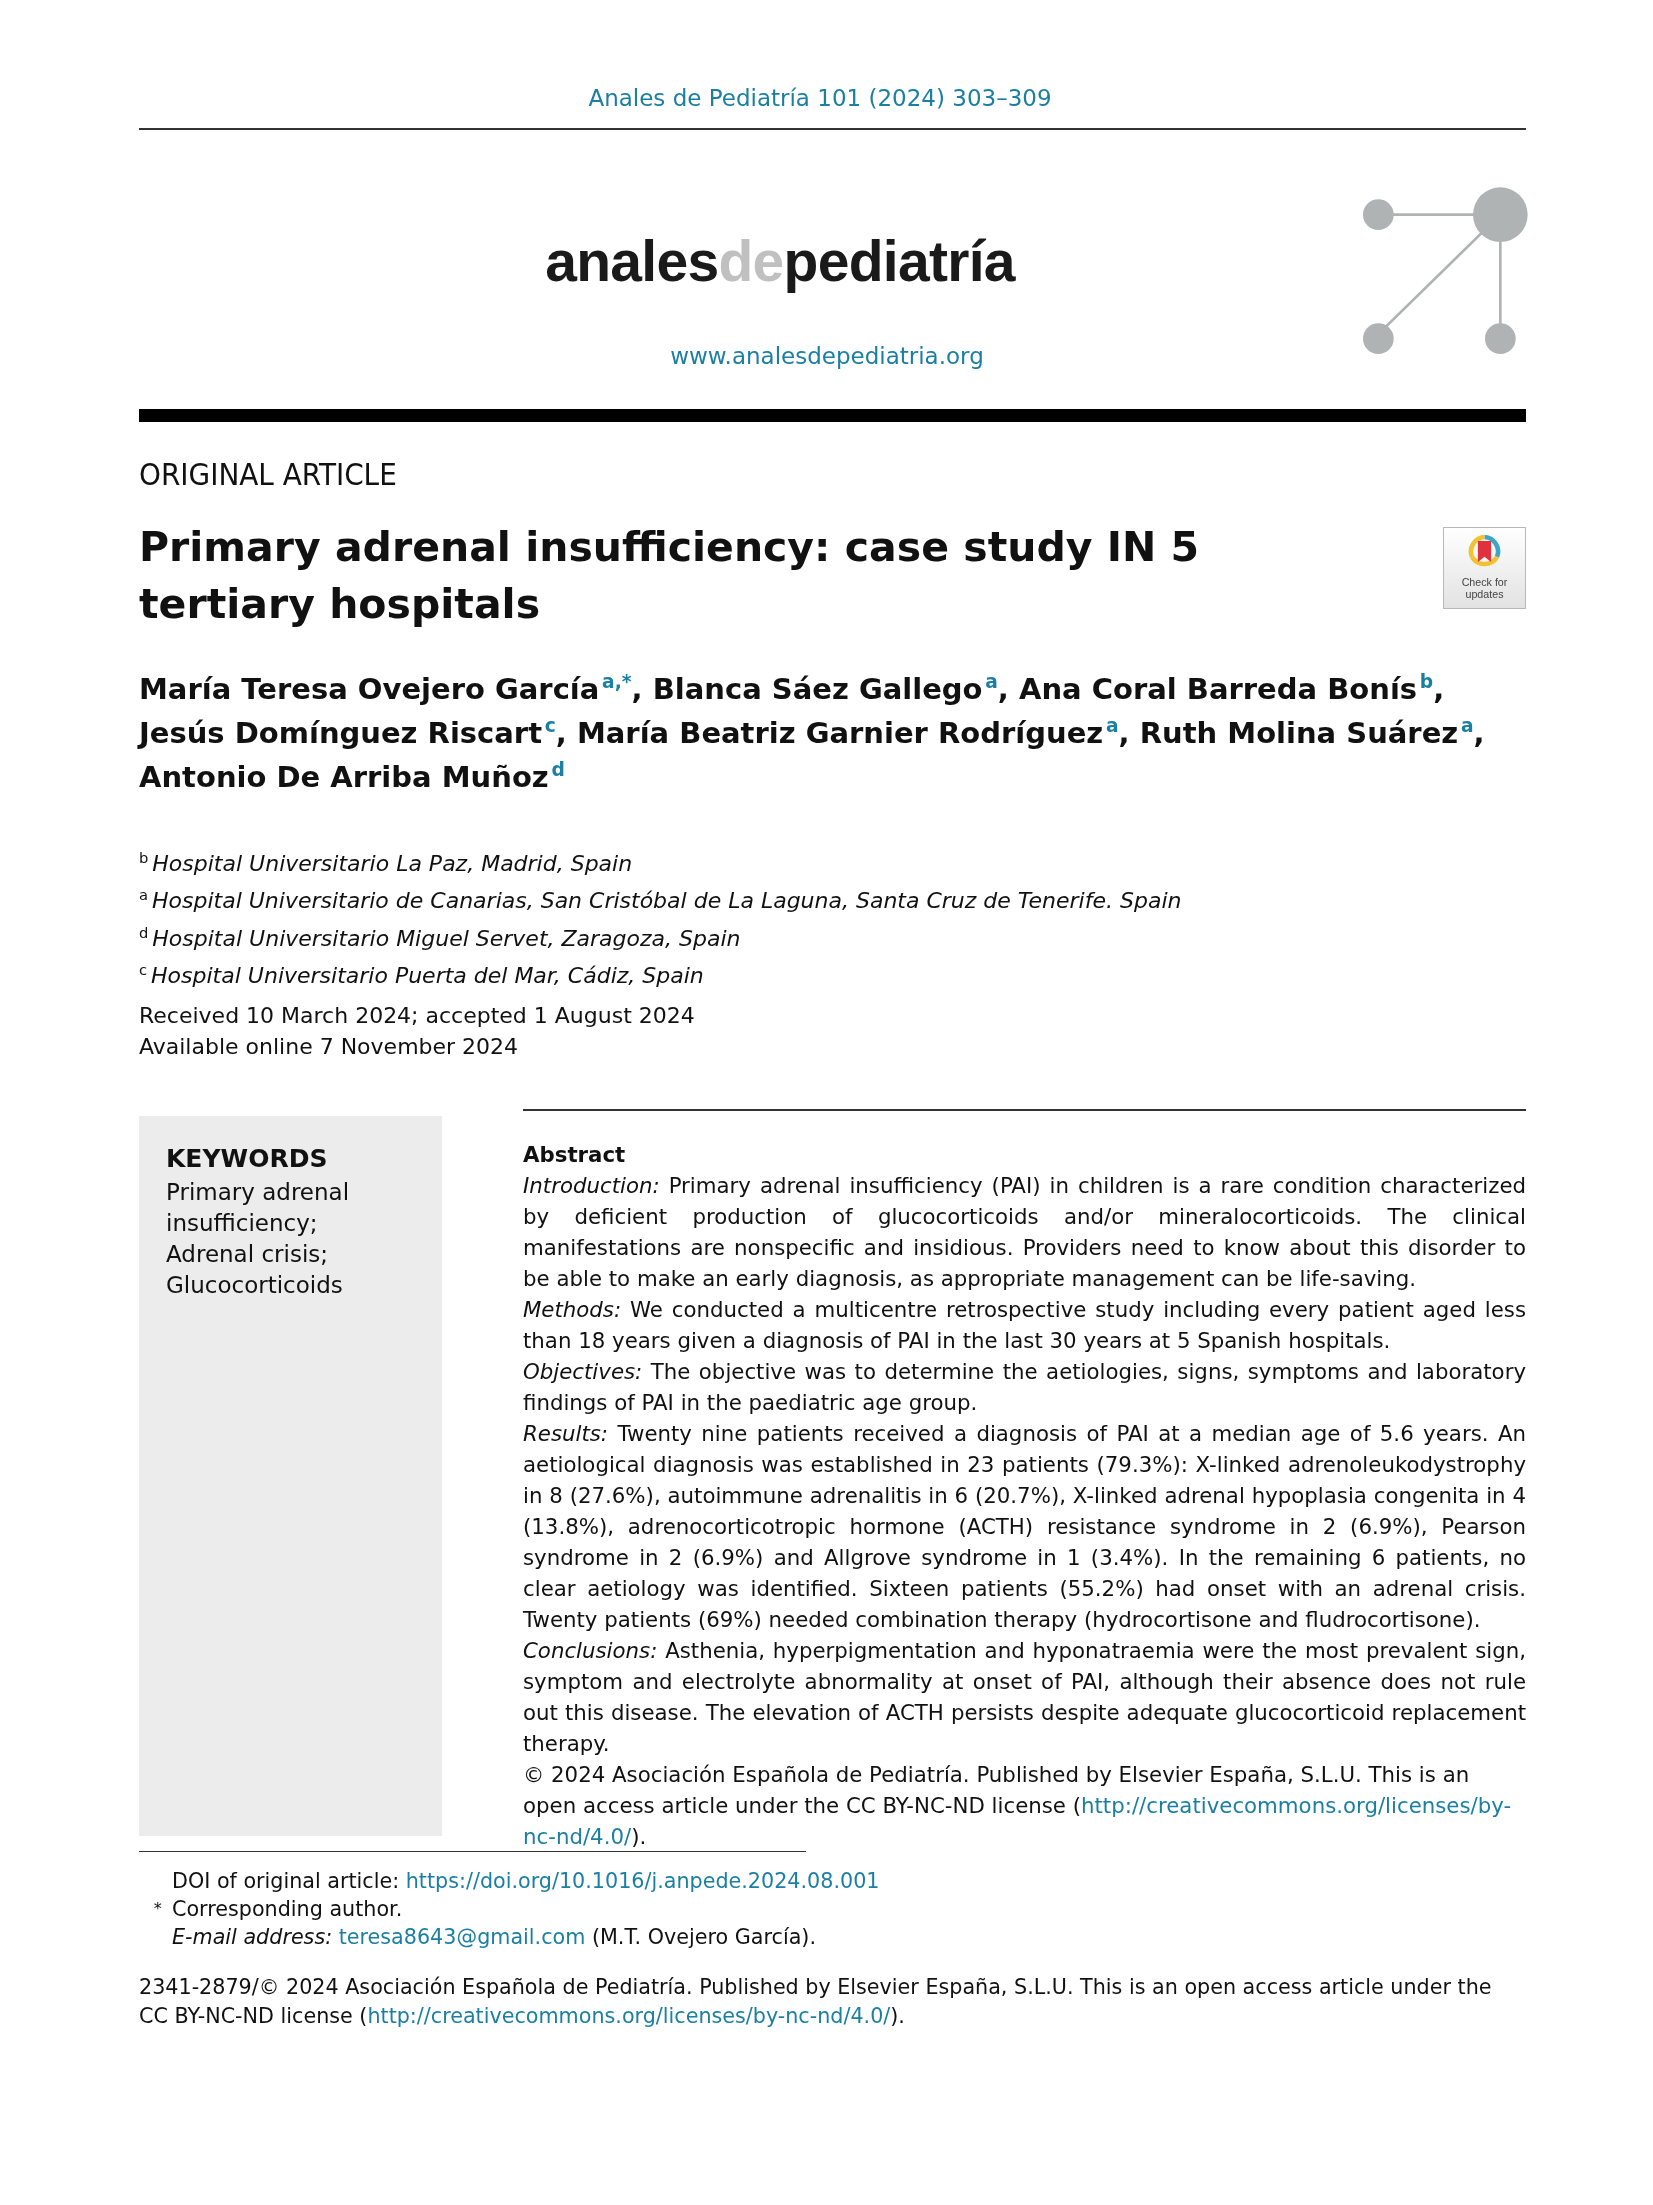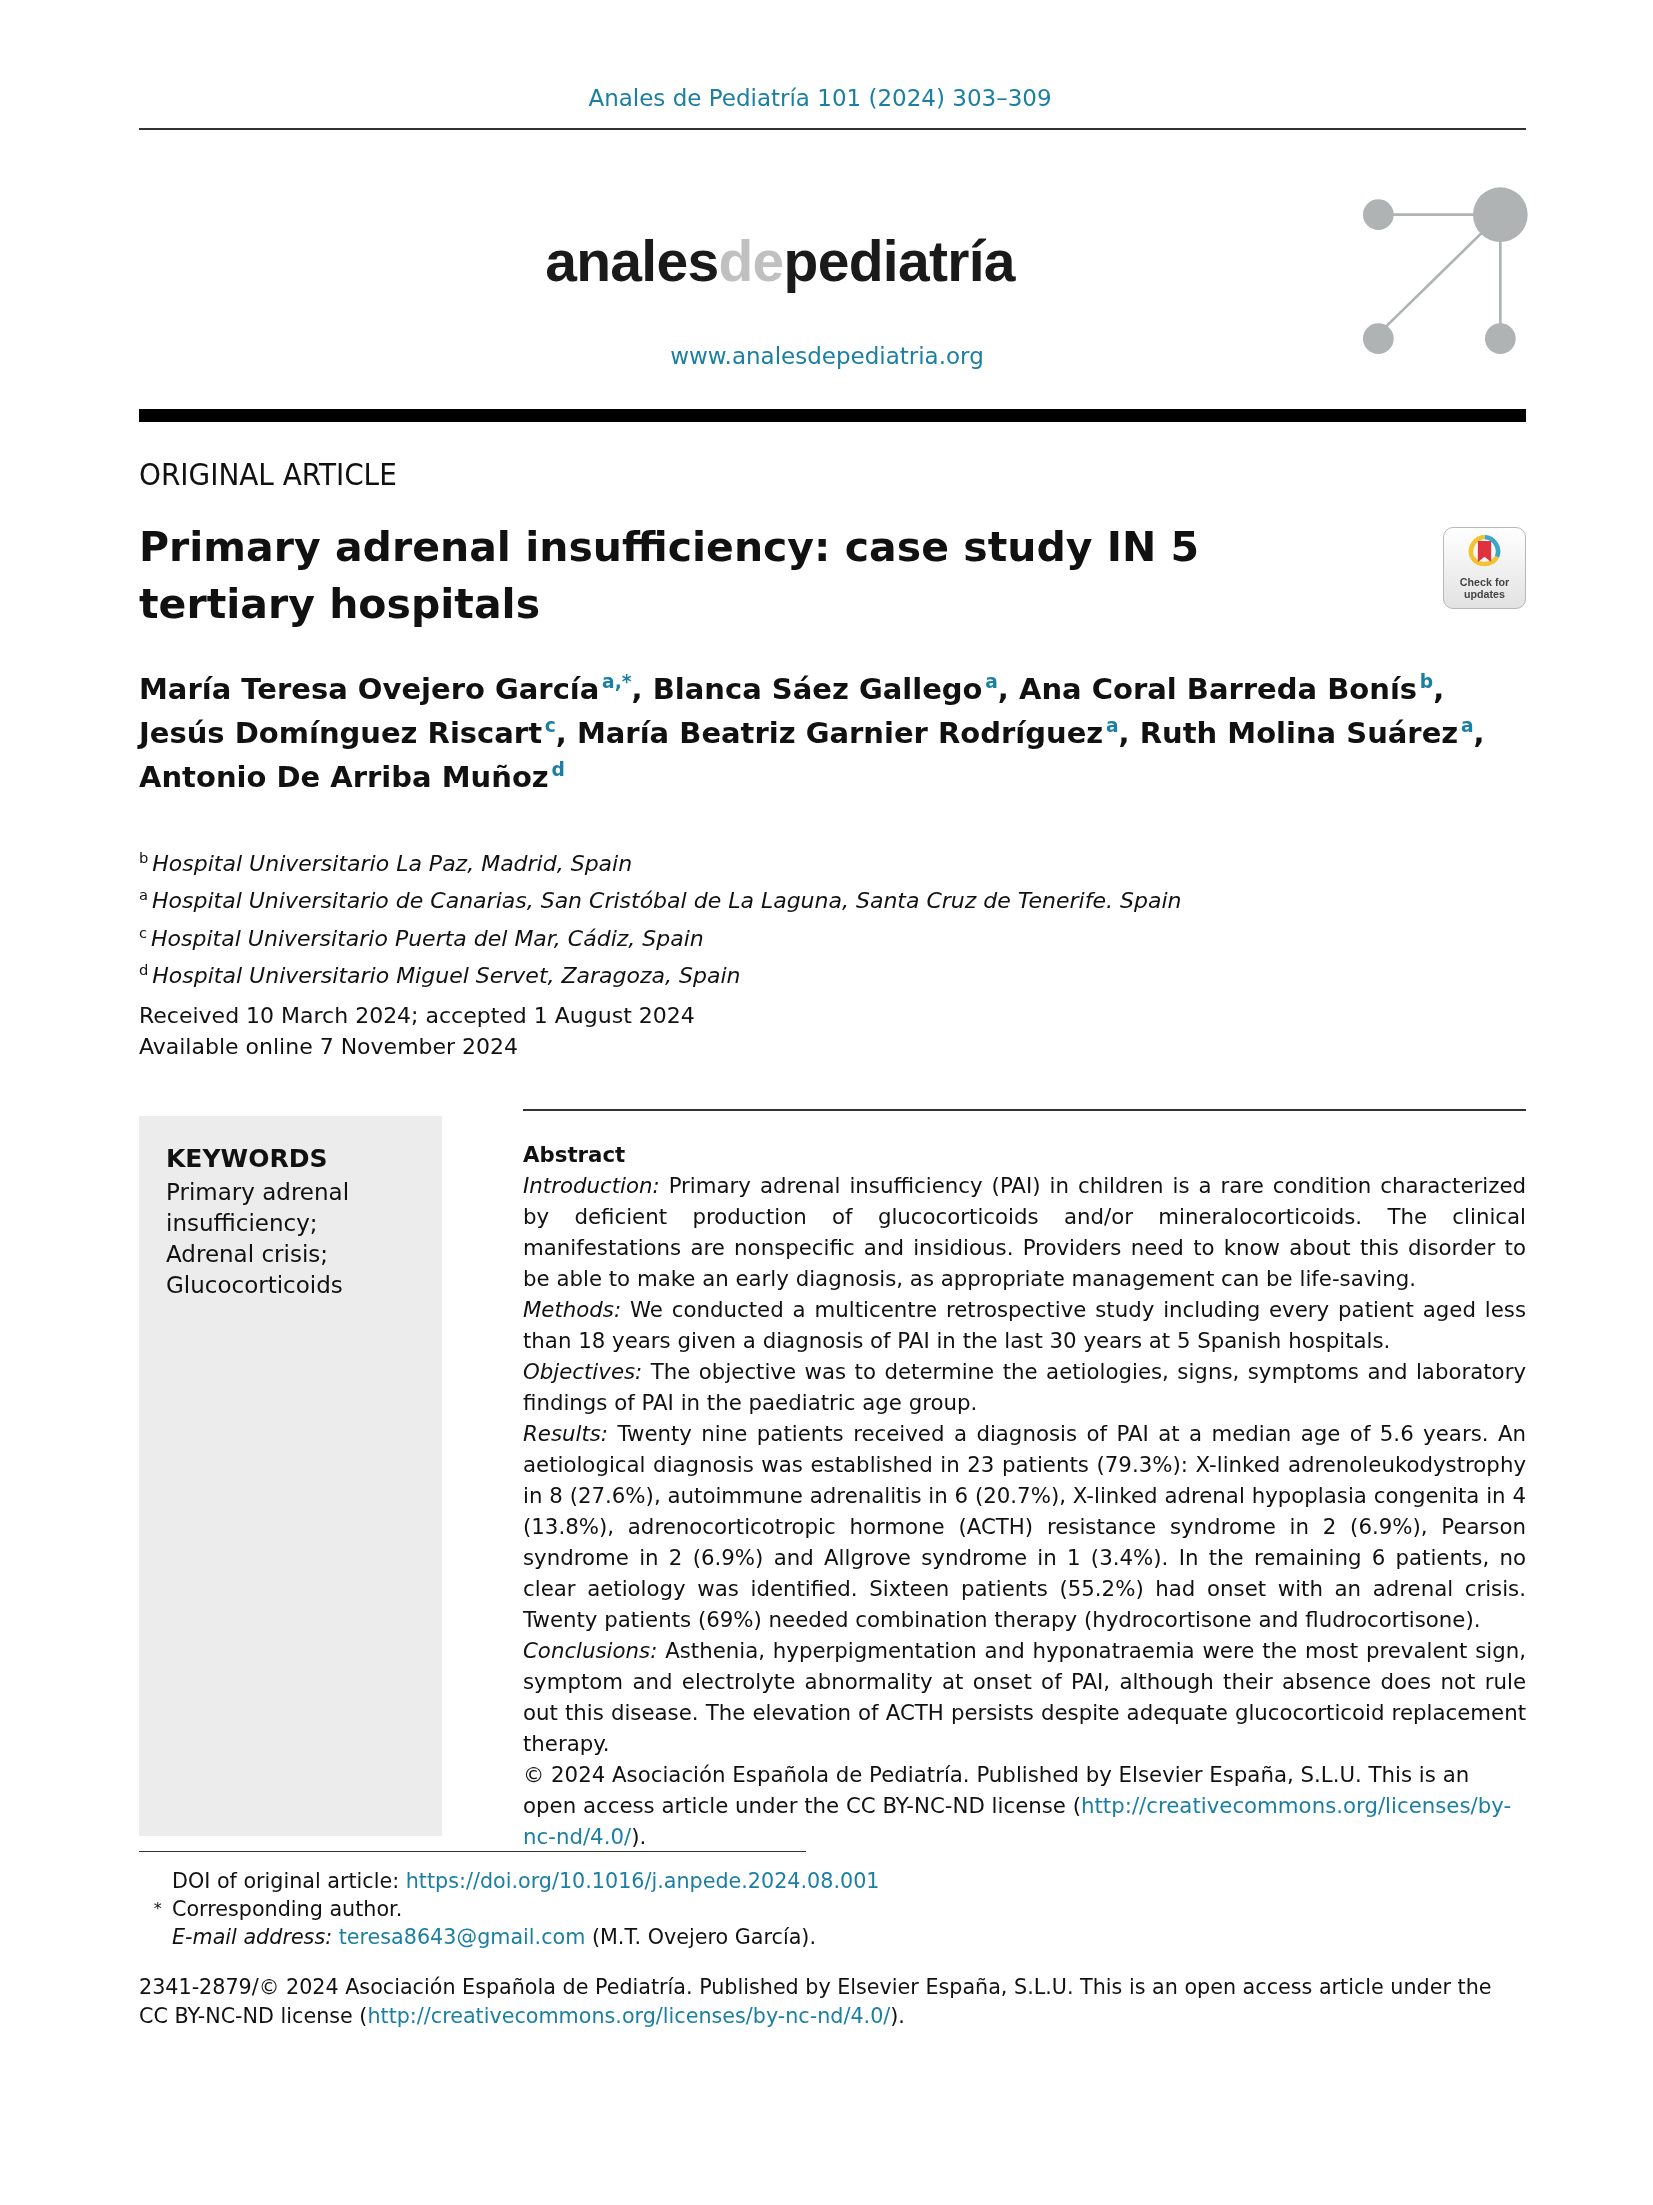--- a/index.html
+++ b/index.html
@@ -8,21 +8,21 @@
   a, .link { color:#1b7fa3; text-decoration:none; }
   .running-head { left:0; width:1640px; top:85px; text-align:center; font-size:23px; color:#1b7fa3; }
   .top-rule { left:139px; width:1387px; top:128px; height:2px; background:#333; }
   .logo { left:0; width:1560px; top:228px; text-align:center; font-family:"Liberation Sans", sans-serif; font-weight:bold; font-size:57px; letter-spacing:-0.7px; color:#1a1a1a; }
   .logo .de { color:#c0c0c0; }
   .site-url { left:0; width:1654px; top:343px; text-align:center; font-size:23px; color:#1b7fa3; }
   .network-icon { left:1347px; top:180px; width:200px; height:180px; }
   .thick-rule { left:139px; width:1387px; top:409px; height:13.3px; background:#000; }
   .article-type { left:139px; top:456px; font-size:31px; font-family:"DejaVu Sans Condensed","DejaVu Sans",sans-serif; color:#111; letter-spacing:0px; }
   .title { left:139px; top:519px; width:1200px; font-size:41px; font-weight:bold; line-height:57px; color:#111; }
-  .check-updates { left:1443px; top:527px; width:81px; height:80px; border:1.3px solid #b8b8b8; border-radius:10px; background:linear-gradient(#ffffff,#e2e2e2);font-weight:bold; }
+  .check-updates { left:1443px; top:527px; width:81px; height:80px; border:1.3px solid #b8b8b8; border-radius:0; background:linear-gradient(#ffffff,#e2e2e2); }
   .check-updates .lbl { position:absolute; left:0; width:100%; top:48px; text-align:center; font-size:10.7px; line-height:12px; color:#444; font-family:"Liberation Sans",sans-serif; }
   .authors { left:139px; top:667px; width:1387px; font-size:29px; font-weight:bold; line-height:44px; color:#111; }
   .authors sup { color:#1b7fa3; font-size:18.7px; font-weight:bold; vertical-align:super; line-height:0; margin-left:2.7px; }
   .affils { left:139px; top:842px; font-size:22px; line-height:31px; font-style:italic; color:#111; }
   .affils sup { font-style:normal; font-size:14.7px; margin-right:4px; }
   .dates { left:139px; top:1000px; font-size:22px; line-height:31px; color:#111; }
   .abs-rule { left:523px; width:1003px; top:1109px; height:2px; background:#333; }
   .kw-box { left:139px; top:1116px; width:303px; height:720px; background:#ececec; }
   .kw-title { position:absolute; left:27px; top:28px; font-size:25px; font-weight:bold; color:#111; }
   .kw-list { position:absolute; left:27px; top:61px; font-size:23px; line-height:31px; color:#111; }
@@ -76,22 +76,22 @@
   <span><span>Ana Coral Barreda Bonís</span><sup>b</sup></span><span>,</span><br>
   <span><span>Jesús Domínguez Riscart</span><sup>c</sup></span><span>,</span>
   <span><span>María Beatriz Garnier Rodríguez</span><sup>a</sup></span><span>,</span>
   <span><span>Ruth Molina Suárez</span><sup>a</sup></span><span>,</span><br>
   <span><span>Antonio De Arriba Muñoz</span><sup>d</sup></span>
 </div>
 
 <div class="abs affils">
   <div><sup>b</sup><span>Hospital Universitario La Paz, Madrid, Spain</span></div>
   <div><sup>a</sup><span>Hospital Universitario de Canarias, San Cristóbal de La Laguna, Santa Cruz de Tenerife. Spain</span></div>
+  <div><sup>d</sup><span>Hospital Universitario Miguel Servet, Zaragoza, Spain</span></div>
   <div><sup>c</sup><span>Hospital Universitario Puerta del Mar, Cádiz, Spain</span></div>
-  <div><sup>d</sup><span>Hospital Universitario Miguel Servet, Zaragoza, Spain</span></div>
 </div>
 
 <div class="abs dates">
   <div>Received 10 March 2024; accepted 1 August 2024</div>
   <div>Available online 7 November 2024</div>
 </div>
 
 <div class="abs abs-rule"></div>
 <div class="abs kw-box">
   <div class="kw-title">KEYWORDS</div>

